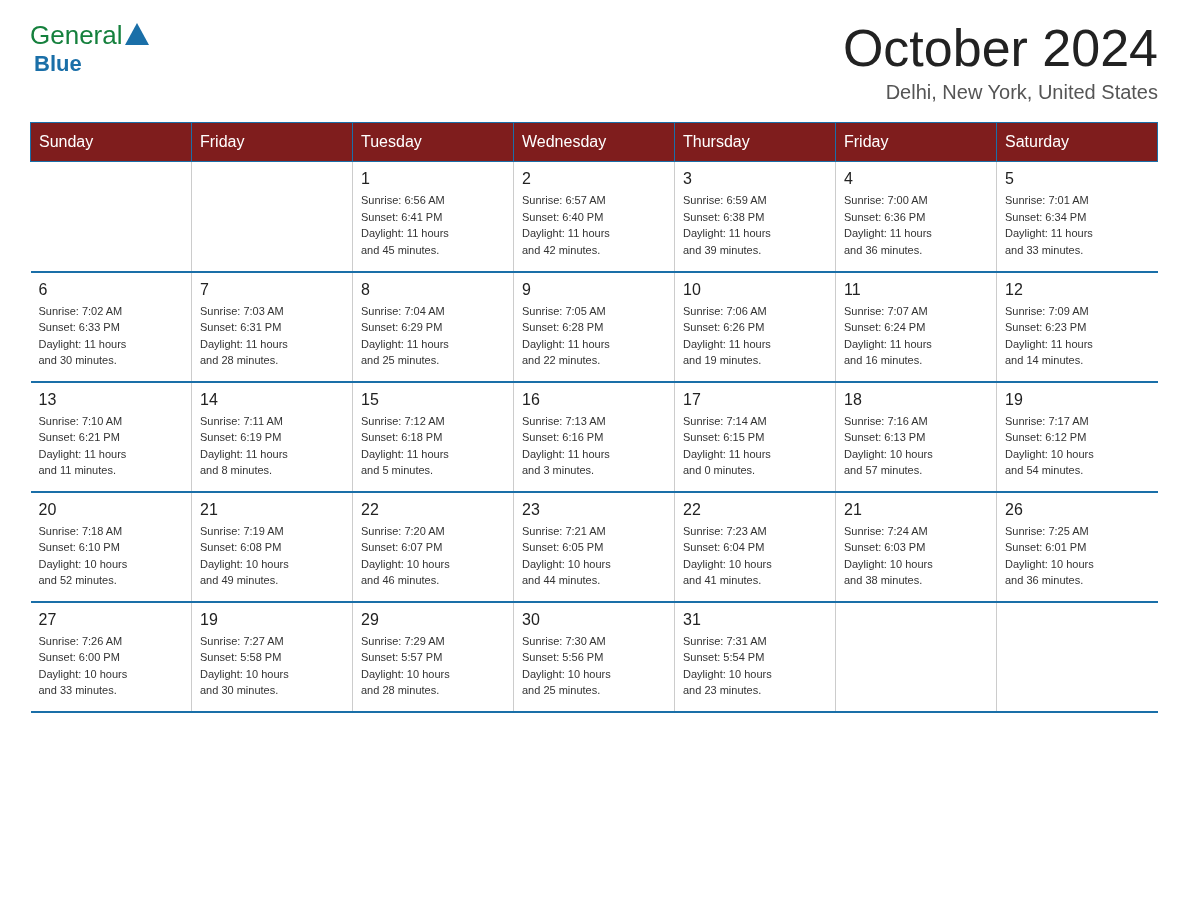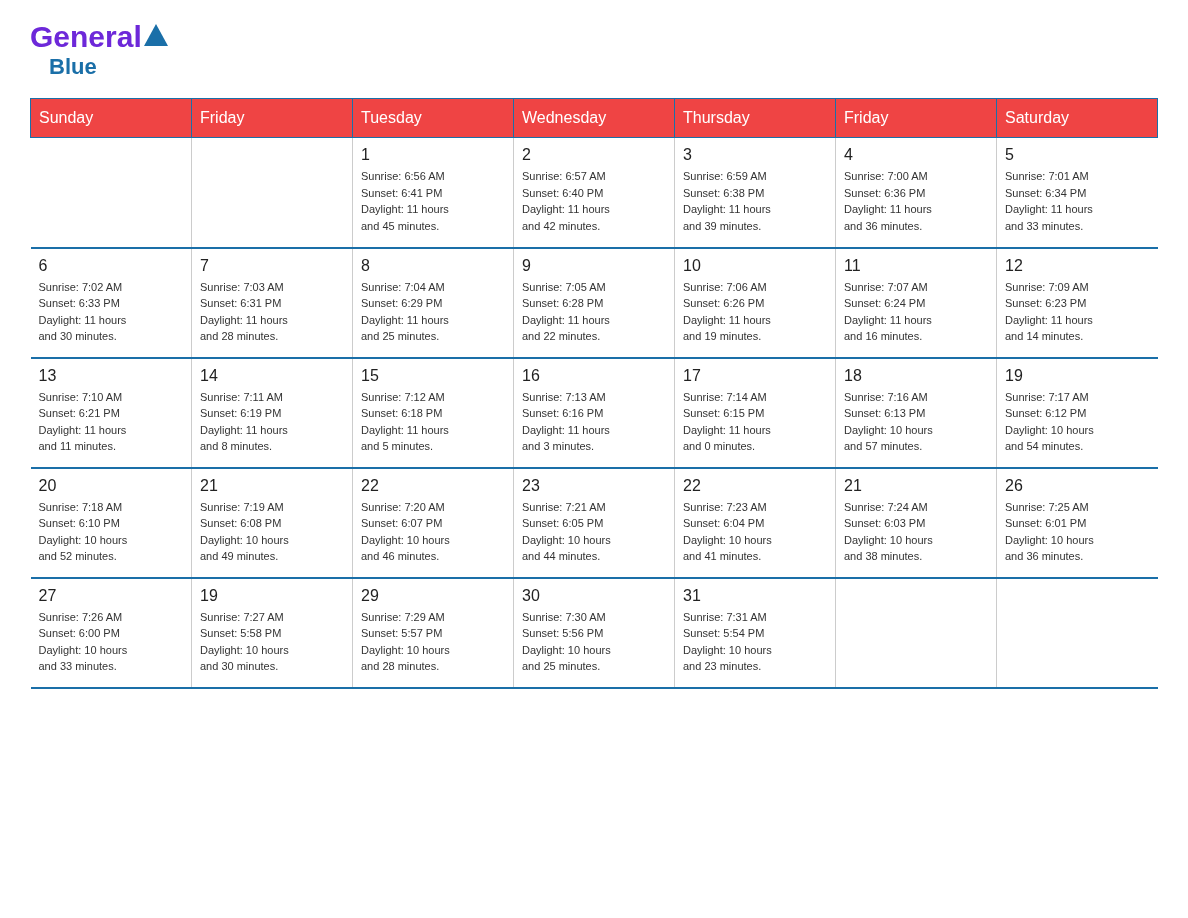--- a/index.html
+++ b/index.html
@@ -11,23 +11,23 @@
       min-height: 918px;
       padding: 20px 30px;
     }
     .header {
       display: flex;
       justify-content: space-between;
       align-items: flex-start;
       margin-bottom: 18px;
     }
     .logo-text-general {
-      font-size: 30px;
-      font-weight: bold;
-      color: #6d28d9;
+      font-size: 26px;
+      font-weight: normal;
+      color: #15803d;
     }
     .logo-triangle {
       width: 0;
       height: 0;
       border-left: 12px solid transparent;
       border-right: 12px solid transparent;
       border-bottom: 22px solid #1a6fa8;
       display: inline-block;
       margin-left: 2px;
       vertical-align: middle;
@@ -53,21 +53,21 @@
       font-size: 20px;
       color: #555;
       margin-top: 4px;
     }
     table {
       width: 100%;
       border-collapse: collapse;
       table-layout: fixed;
     }
     thead tr {
-      background-color: #ef4444;
+      background-color: #7f1d1d;
       color: #fff;
     }
     thead th {
       padding: 10px 8px;
       text-align: left;
       font-size: 16px;
       font-weight: normal;
       border: 1px solid #1a6fa8;
     }
     tbody tr {
@@ -103,37 +103,41 @@
       flex-direction: column;
       align-items: flex-start;
     }
     .logo-row1 {
       display: flex;
       align-items: center;
     }
     .logo-row2 {
       display: flex;
       align-items: center;
-      margin-left: 17px;
+      margin-left: 2px;
       justify-content: flex-end;
     }
   </style>
 </head>
 <body>
 
 <div class="header">
   <div class="logo-wrapper">
     <div class="logo-row1">
       <span class="logo-text-general">General</span>
       <span class="logo-triangle"></span>
     </div>
     <div class="logo-row2">
       <span class="logo-blue">Blue</span>
     </div>
   </div>
+  <div class="title-section">
+    <div class="calendar-title">October 2024</div>
+    <div class="calendar-subtitle">Delhi, New York, United States</div>
+  </div>
 </div>
 
 <table>
   <thead>
     <tr>
     <th>Sunday</th>
         <th>Friday</th>
         <th>Tuesday</th>
         <th>Wednesday</th>
         <th>Thursday</th>

